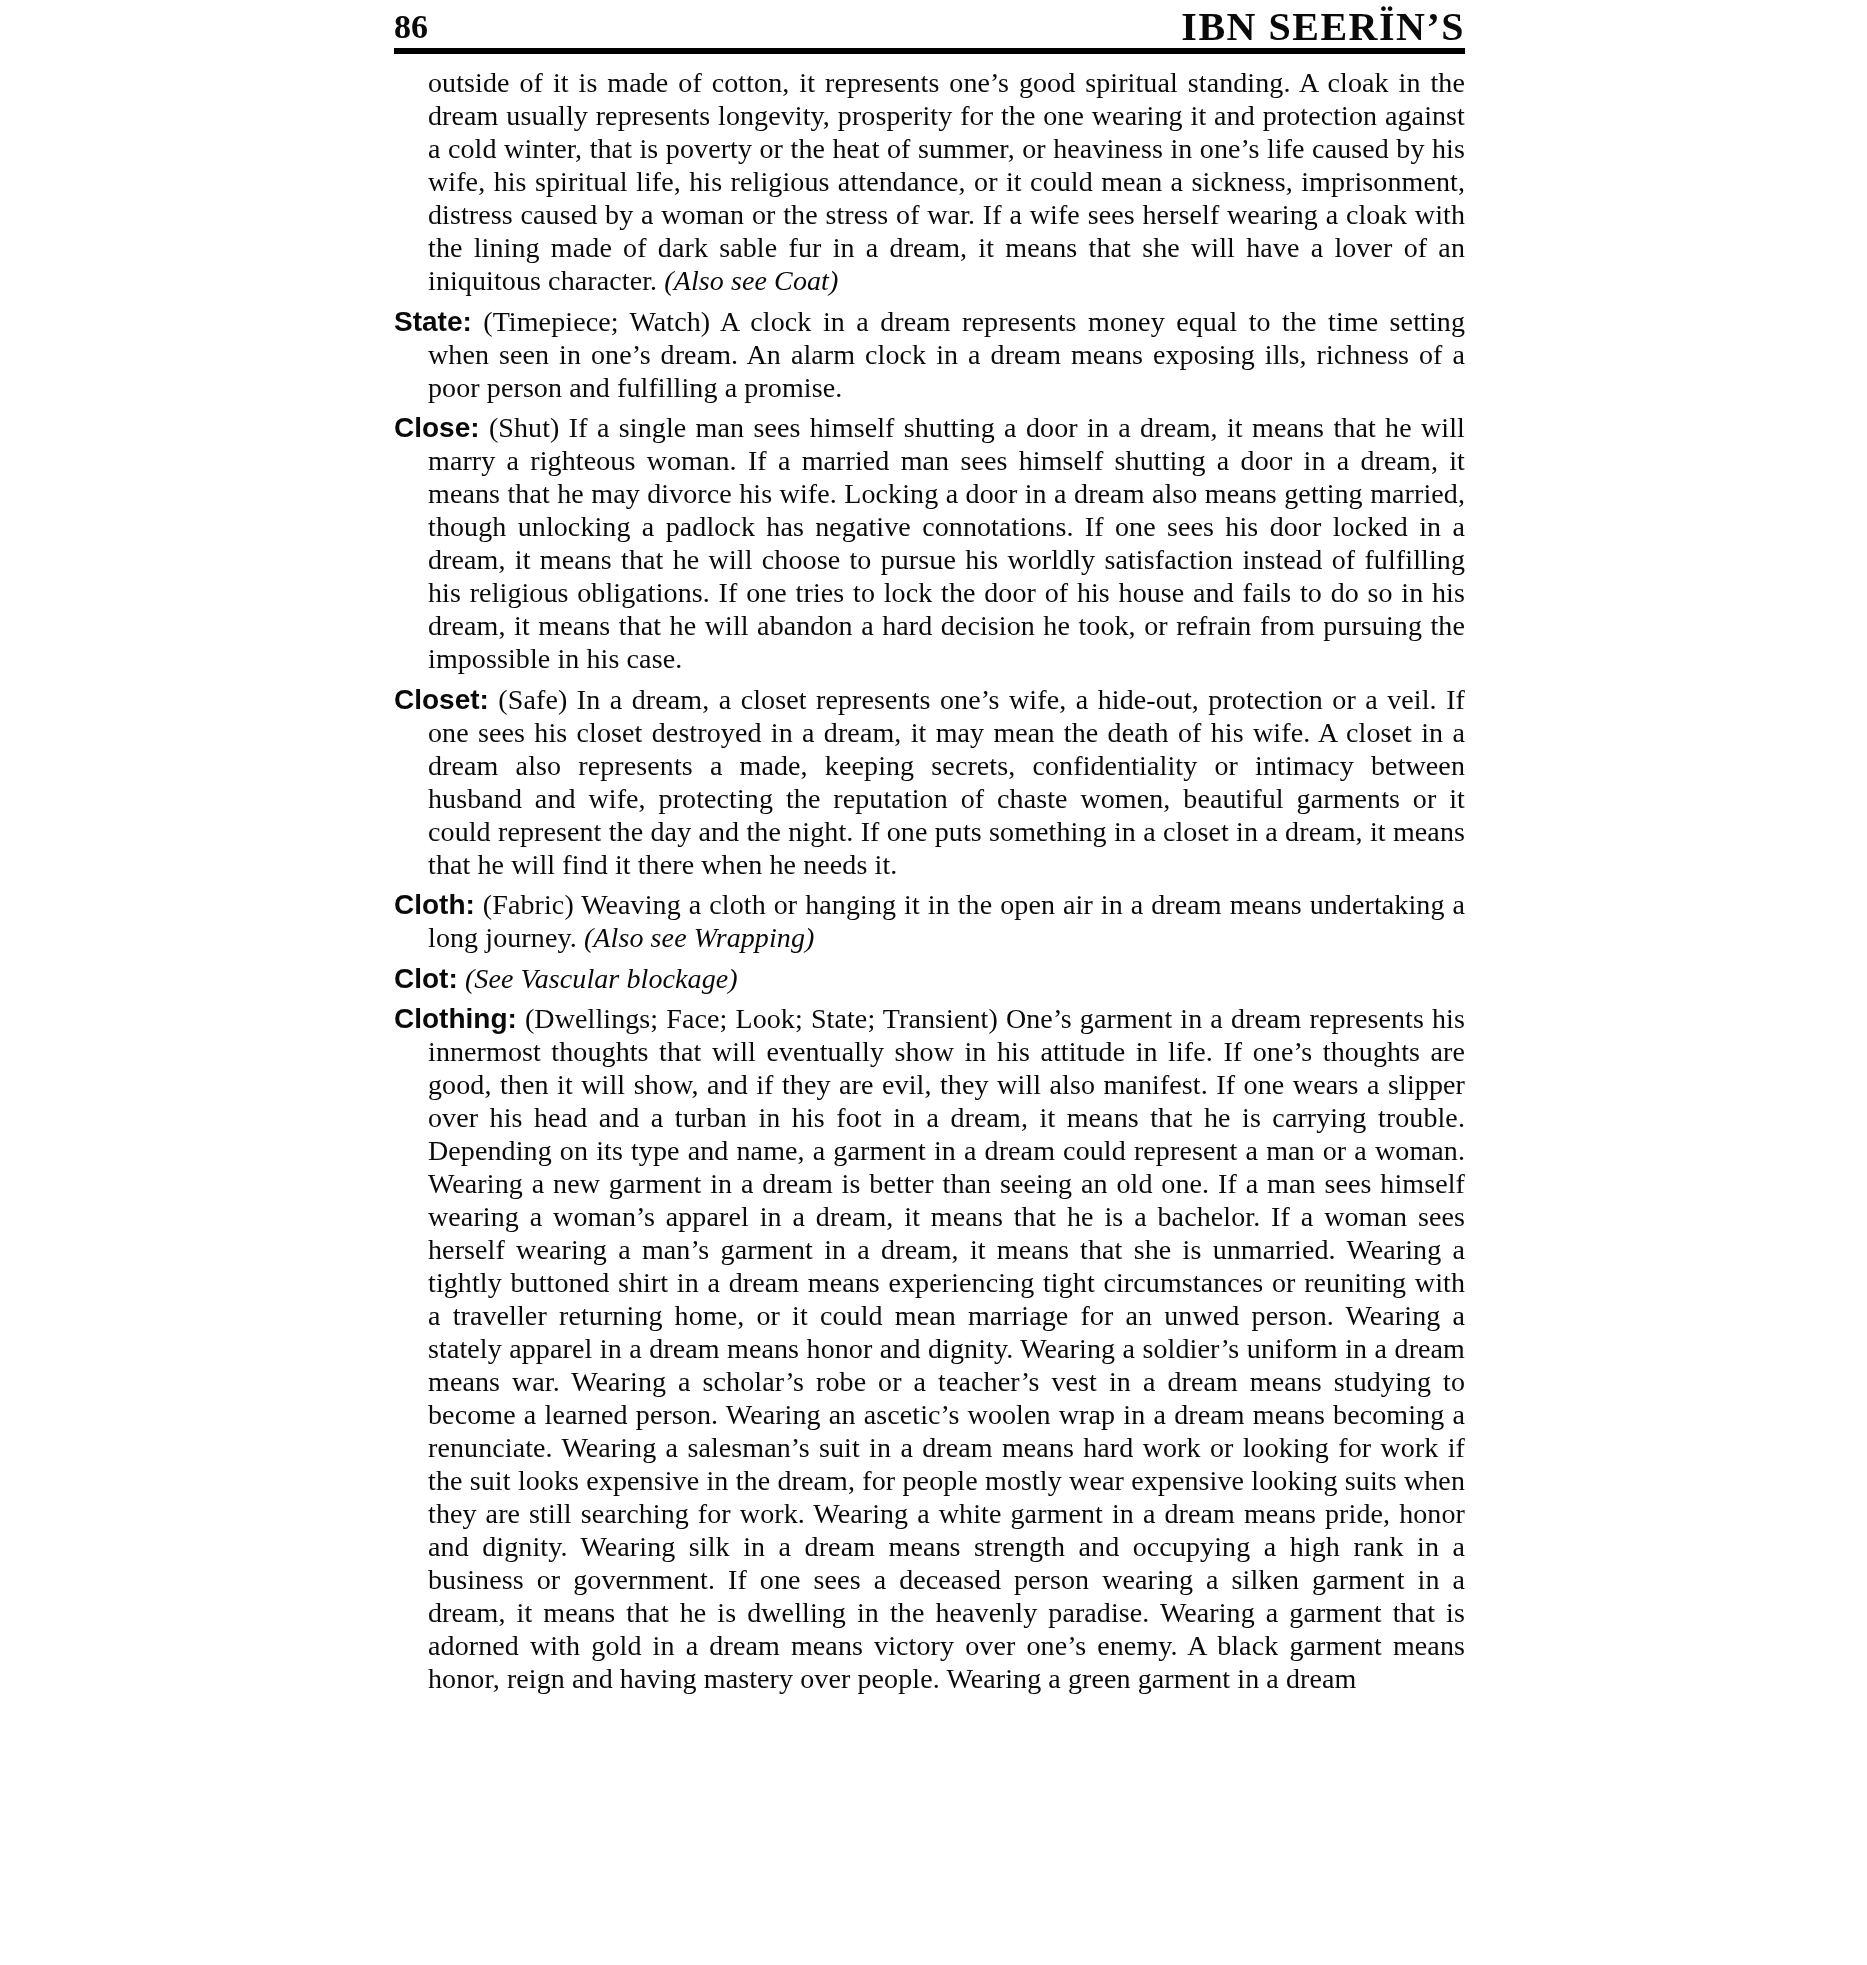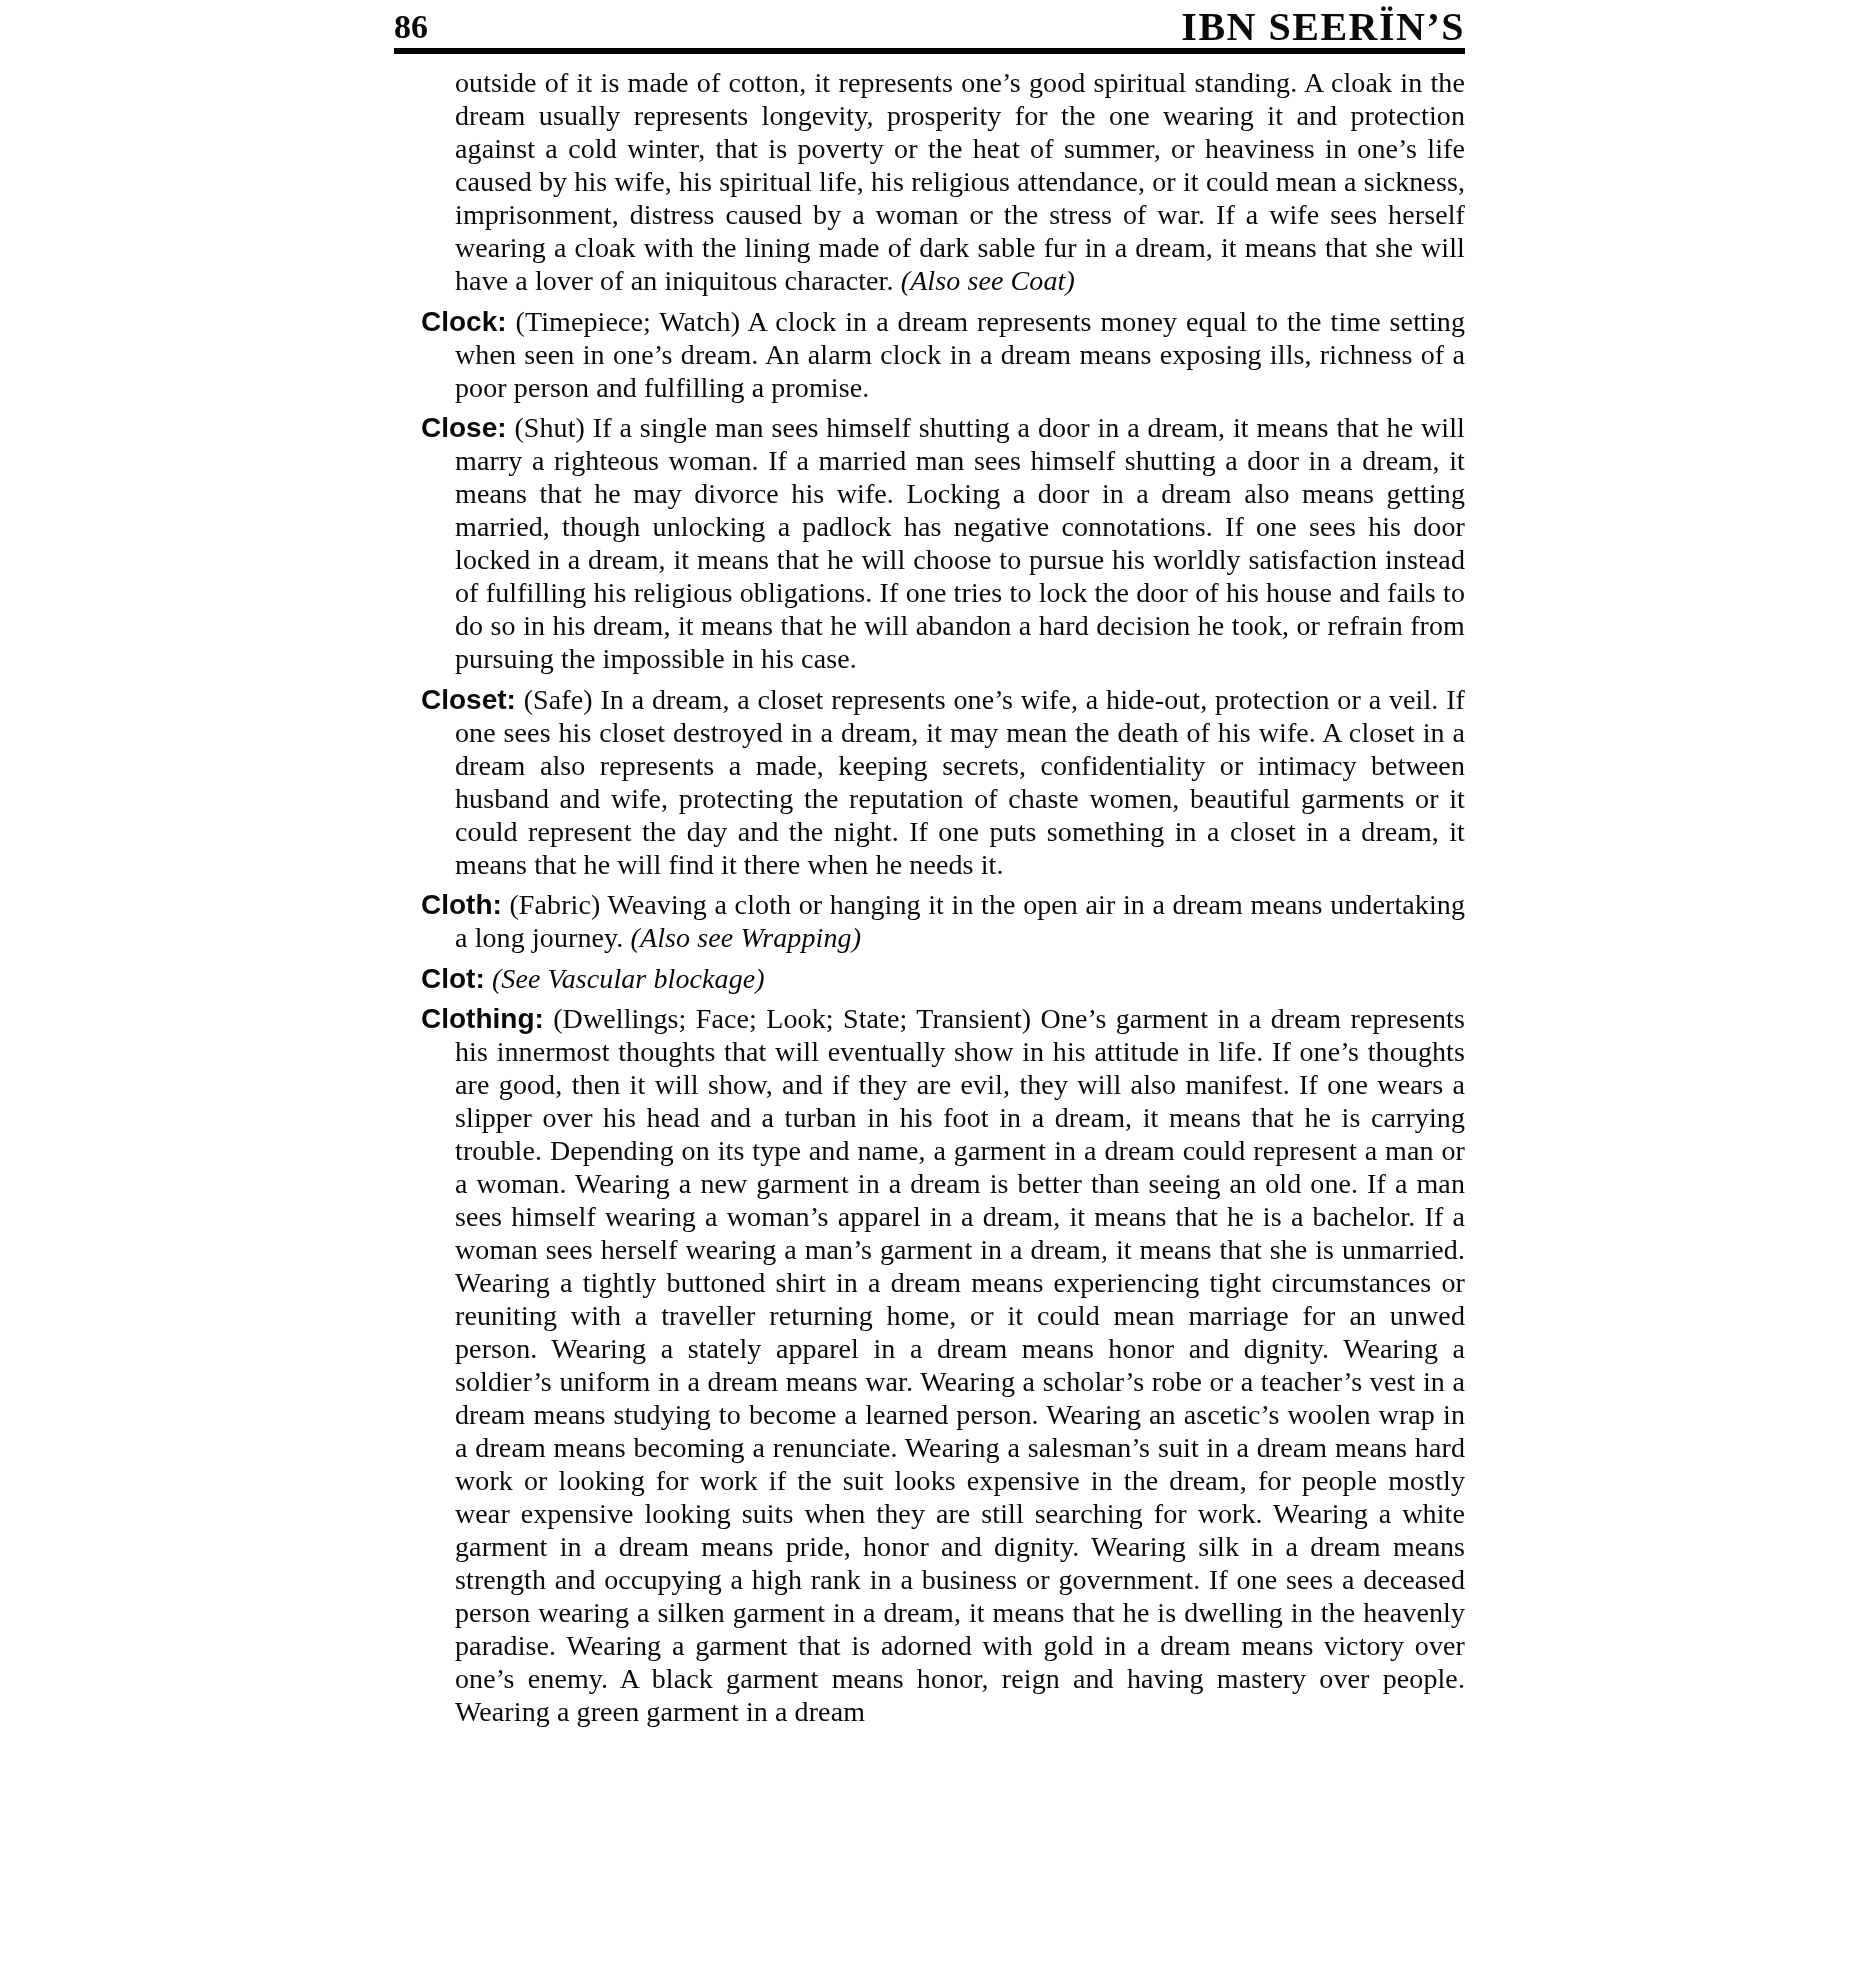--- a/index.html
+++ b/index.html
@@ -37,21 +37,20 @@
     letter-spacing: 1.5px;
     line-height: 37px;
   }
   .header-rule {
     height: 6.7px;
     background: #000000;
     margin-top: 3px;
   }
   .page-body {
     padding-top: 12px;
-    margin-left: 27px;
   }
   .page-body p {
     margin: 0 0 7.5px 0;
     font-size: 28px;
     line-height: 33px;
     text-align: justify;
     letter-spacing: 0.1px;
   }
   p.entry {
     padding-left: 34px;
@@ -79,21 +78,21 @@
     <span class="page-number">86</span>
     <span class="running-title">IBN SEERÏN’S</span>
   </div>
 
   <div class="header-rule"></div>
 
   <div class="page-body">
 
     <p class="continuation"><span>outside of it is made of cotton, it represents one’s good spiritual standing. A cloak in the dream usually represents longevity, prosperity for the one wearing it and protection against a cold winter, that is poverty or the heat of summer, or heaviness in one’s life caused by his wife, his spiritual life, his religious attendance, or it could mean a sickness, imprisonment, distress caused by a woman or the stress of war. If a wife sees herself wearing a cloak with the lining made of dark sable fur in a dream, it means that she will have a lover of an iniquitous character.</span> <span class="xref">(Also see Coat)</span></p>
 
-    <p class="entry"><b class="term">Clock:</b> <span>(Timepiece; Watch) A clock in a dream represents money equal to the time setting when seen in one’s dream. An alarm clock in a dream means exposing ills, richness of a poor person and fulfilling a promise.</span></p>
+    <p class="entry"><b class="term">State:</b> <span>(Timepiece; Watch) A clock in a dream represents money equal to the time setting when seen in one’s dream. An alarm clock in a dream means exposing ills, richness of a poor person and fulfilling a promise.</span></p>
 
     <p class="entry"><b class="term">Close:</b> <span>(Shut) If a single man sees himself shutting a door in a dream, it means that he will marry a righteous woman. If a married man sees himself shutting a door in a dream, it means that he may divorce his wife. Locking a door in a dream also means getting married, though unlocking a padlock has negative connotations. If one sees his door locked in a dream, it means that he will choose to pursue his worldly satisfaction instead of fulfilling his religious obligations. If one tries to lock the door of his house and fails to do so in his dream, it means that he will abandon a hard decision he took, or refrain from pursuing the impossible in his case.</span></p>
 
     <p class="entry"><b class="term">Closet:</b> <span>(Safe) In a dream, a closet represents one’s wife, a hide-out, protection or a veil. If one sees his closet destroyed in a dream, it may mean the death of his wife. A closet in a dream also represents a made, keeping secrets, confidentiality or intimacy between husband and wife, protecting the reputation of chaste women, beautiful garments or it could represent the day and the night. If one puts something in a closet in a dream, it means that he will find it there when he needs it.</span></p>
 
     <p class="entry"><b class="term">Cloth:</b> <span>(Fabric) Weaving a cloth or hanging it in the open air in a dream means undertaking a long journey.</span> <span class="xref">(Also see Wrapping)</span></p>
 
     <p class="entry"><b class="term">Clot:</b> <span class="xref">(See Vascular blockage)</span></p>
 
     <p class="entry"><b class="term">Clothing:</b> <span>(Dwellings; Face; Look; State; Transient) One’s garment in a dream represents his innermost thoughts that will eventually show in his attitude in life. If one’s thoughts are good, then it will show, and if they are evil, they will also manifest. If one wears a slipper over his head and a turban in his foot in a dream, it means that he is carrying trouble. Depending on its type and name, a garment in a dream could represent a man or a woman. Wearing a new garment in a dream is better than seeing an old one. If a man sees himself wearing a woman’s apparel in a dream, it means that he is a bachelor. If a woman sees herself wearing a man’s garment in a dream, it means that she is unmarried. Wearing a tightly buttoned shirt in a dream means experiencing tight circumstances or reuniting with a traveller returning home, or it could mean marriage for an unwed person. Wearing a stately apparel in a dream means honor and dignity. Wearing a soldier’s uniform in a dream means war. Wearing a scholar’s robe or a teacher’s vest in a dream means studying to become a learned person. Wearing an ascetic’s woolen wrap in a dream means becoming a renunciate. Wearing a salesman’s suit in a dream means hard work or looking for work if the suit looks expensive in the dream, for people mostly wear expensive looking suits when they are still searching for work. Wearing a white garment in a dream means pride, honor and dignity. Wearing silk in a dream means strength and occupying a high rank in a business or government. If one sees a deceased person wearing a silken garment in a dream, it means that he is dwelling in the heavenly paradise. Wearing a garment that is adorned with gold in a dream means victory over one’s enemy. A black garment means honor, reign and having mastery over people. Wearing a green garment in a dream</span></p>

